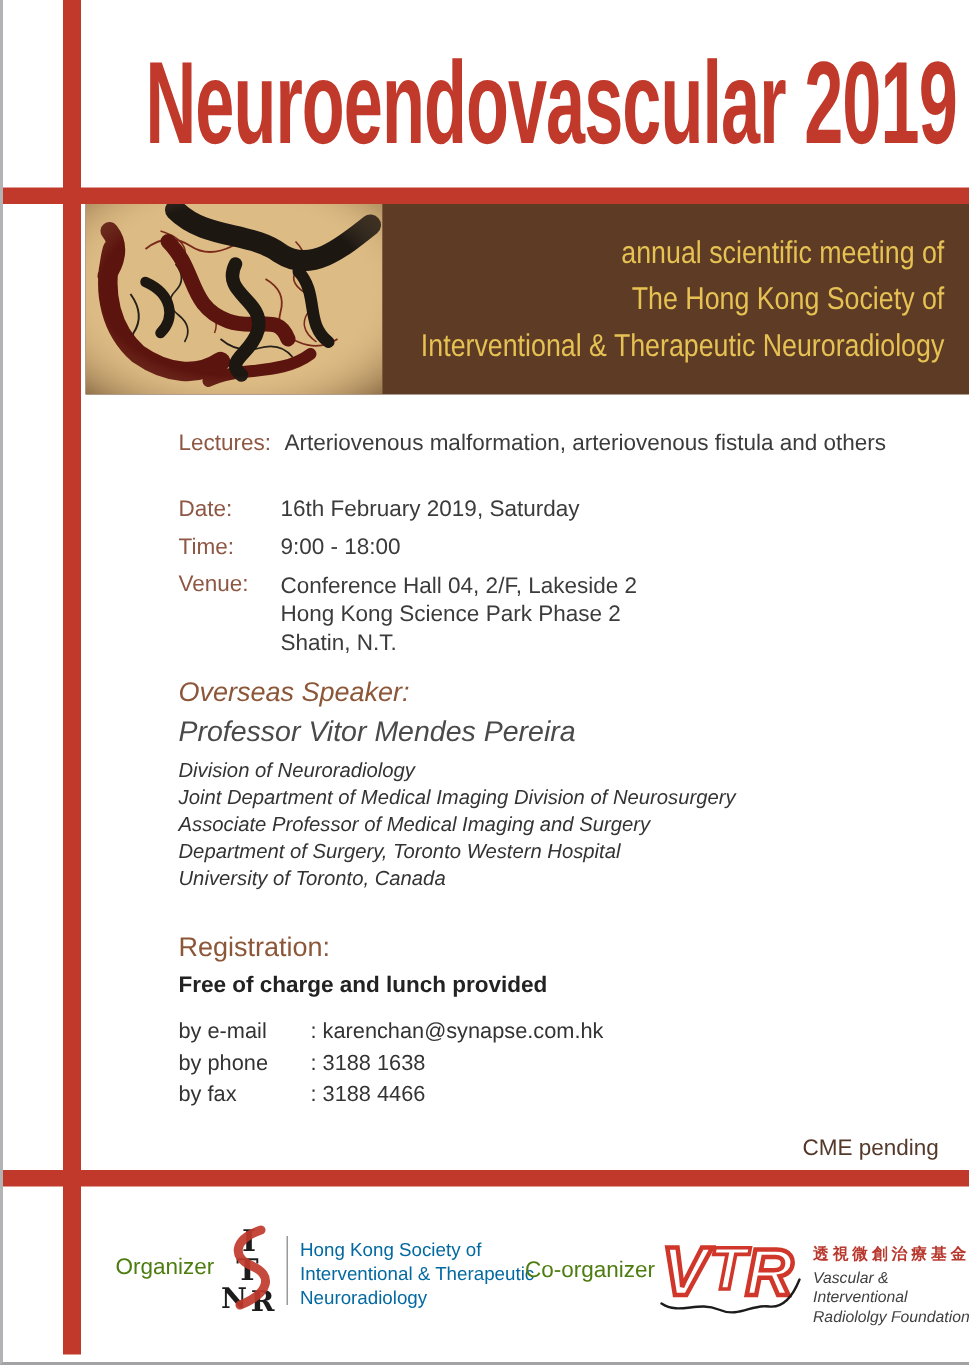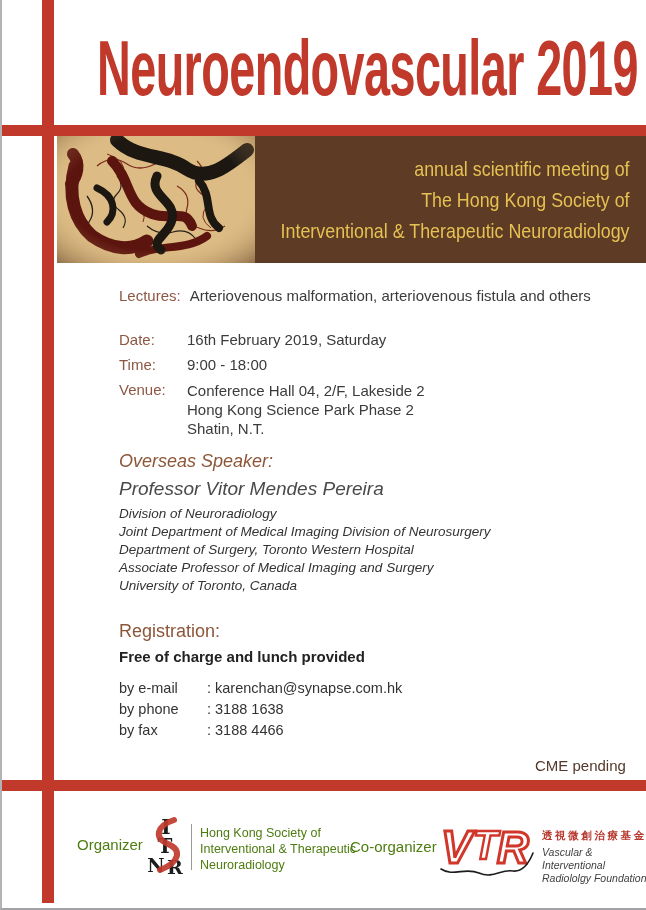--- a/index.html
+++ b/index.html
@@ -66,21 +66,21 @@
   .contact-row{display:flex;line-height:21px;}
   .contact-row .k{width:88px;flex-shrink:0;}
   .cme{position:absolute;left:533px;top:729px;font-size:15px;margin-top:28px;}
 
   
   .org-label{position:absolute;font-size:15px;color:#4d7c0f;}
   .lbl-organizer{left:75px;top:836px;}
   .lbl-coorganizer{left:348px;top:838px;}
   .hksitn-logo{position:absolute;left:142px;top:816px;}
   .footer-divider{position:absolute;left:189px;top:824px;width:1px;height:46px;background:#9a9a9a;}
-  .org-name{position:absolute;left:198px;top:826px;font-size:12.5px;line-height:15.8px;color:#4d7c0f;}
+  .org-name{position:absolute;left:198px;top:826px;font-size:12.5px;line-height:15.8px;color:#0369a1;}
   .vir-logo{position:absolute;left:437px;top:819px;}
   .vir-text{position:absolute;left:540px;top:829px;}
   .vir-cn{font-size:10.5px;letter-spacing:2.6px;font-weight:bold;white-space:nowrap;text-align:center;}
   .vir-en{font-size:10.5px;font-style:italic;color:#3f3f3f;line-height:13px;margin-top:3px;}
 </style>
 </head>
 <body>
 
 <div class="page">
 
@@ -147,22 +147,22 @@
       <div>Shatin, N.T.</div>
     </span>
   </div>
 
   <div class="speaker">
     <div class="h-brown" style="color:#8c5638">Overseas Speaker:</div>
     <div class="speaker-name">Professor Vitor Mendes Pereira</div>
     <div class="speaker-affils">
       <div>Division of Neuroradiology</div>
       <div>Joint Department of Medical Imaging Division of Neurosurgery</div>
+      <div>Associate Professor of Medical Imaging and Surgery</div>
       <div>Department of Surgery, Toronto Western Hospital</div>
-      <div>Associate Professor of Medical Imaging and Surgery</div>
       <div>University of Toronto, Canada</div>
     </div>
   </div>
 
   <div class="registration">
     <div class="h-brown" style="color:#8c5638">Registration:</div>
     <div class="reg-note">Free of charge and lunch provided</div>
     <div class="contacts">
       <div class="contact-row">
         <span class="k">by e-mail</span>

